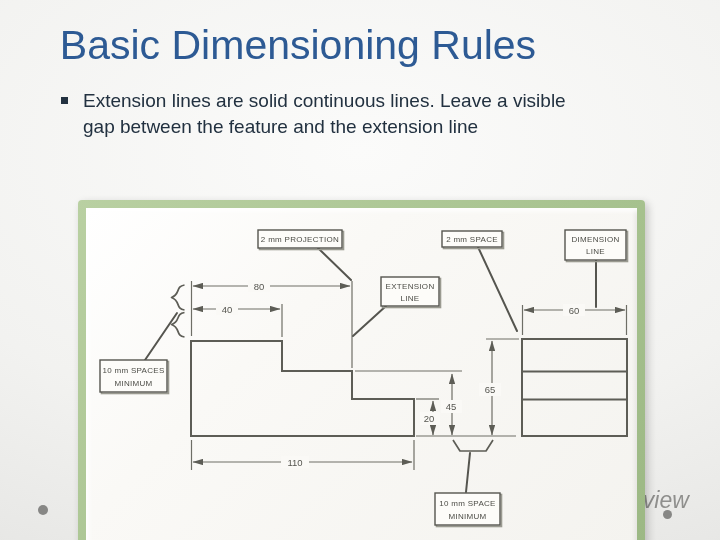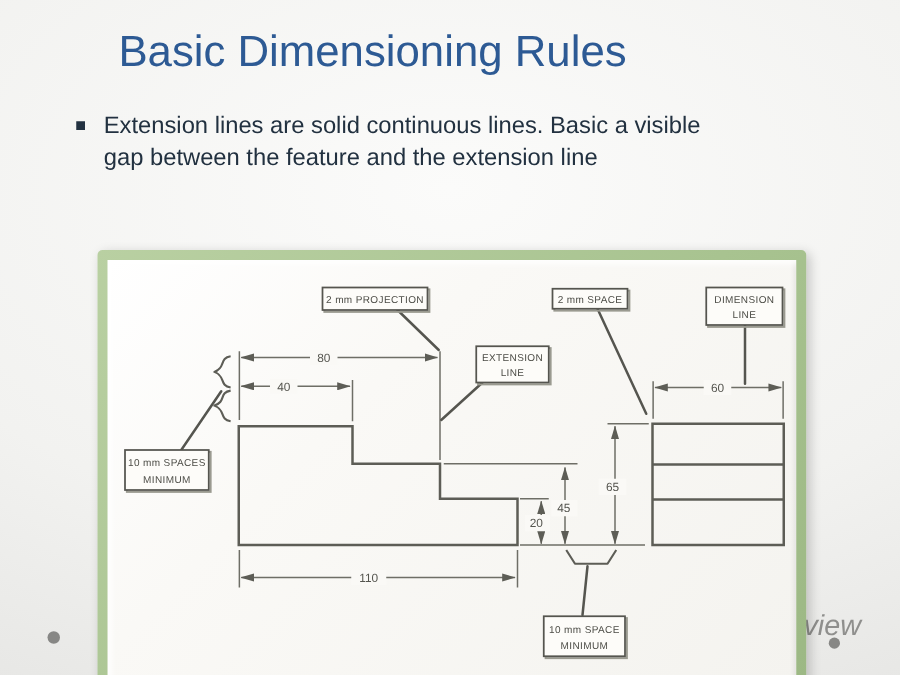--- a/index.html
+++ b/index.html
@@ -3,21 +3,21 @@
 <meta charset="utf-8">
 <style>
   html,body{margin:0;padding:0;}
   .slide{
     position:relative;width:720px;height:540px;overflow:hidden;
     font-family:"Liberation Sans",sans-serif;
     background:radial-gradient(120% 95% at 50% 28%, #fbfbfa 0%, #f2f2f0 55%, #e3e3e1 100%);
   }
   .title{
     position:absolute;left:0;top:22px;width:596px;text-align:center;
-    font-size:35px;font-weight:400;color:#2d5a94;letter-spacing:0px;
+    font-size:41px;font-weight:400;color:#2d5a94;letter-spacing:0px;
   }
   .bullets{
     position:absolute;left:58px;top:88px;width:528px;
     list-style:none;margin:0;padding:0;
     font-size:19px;line-height:26px;color:#223140;
   }
   .bullets li{position:relative;padding-left:25px;}
   .sqbullet{
     position:absolute;left:3px;top:9px;width:7px;height:7px;background:#223140;
   }
@@ -55,21 +55,21 @@
 </head>
 <body>
 
 <div class="slide">
 
   <div class="title">Basic Dimensioning Rules</div>
 
   <ul class="bullets">
     <li>
       <span class="sqbullet"></span>
-      <span>Extension lines are solid continuous lines. Basic a visible gap between the feature and the extension line</span>
+      <span>Extension lines are solid continuous lines. Leave a visible gap between the feature and the extension line</span>
     </li>
   </ul>
 
   <div class="watermark">eview</div>
   <div class="dot dot-left"></div>
   <div class="dot dot-right"></div>
 
   <div class="picture">
     <div class="paper"></div>
     <svg class="drawing" width="567" height="348" viewBox="0 0 567 348">

